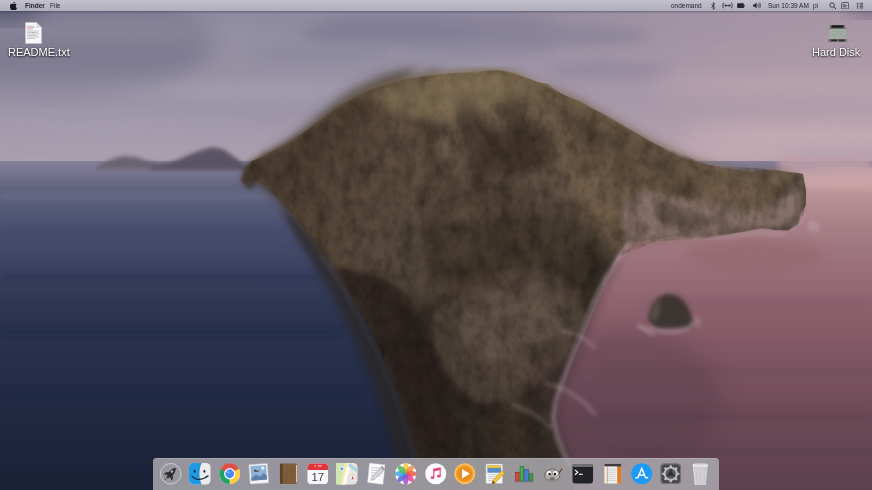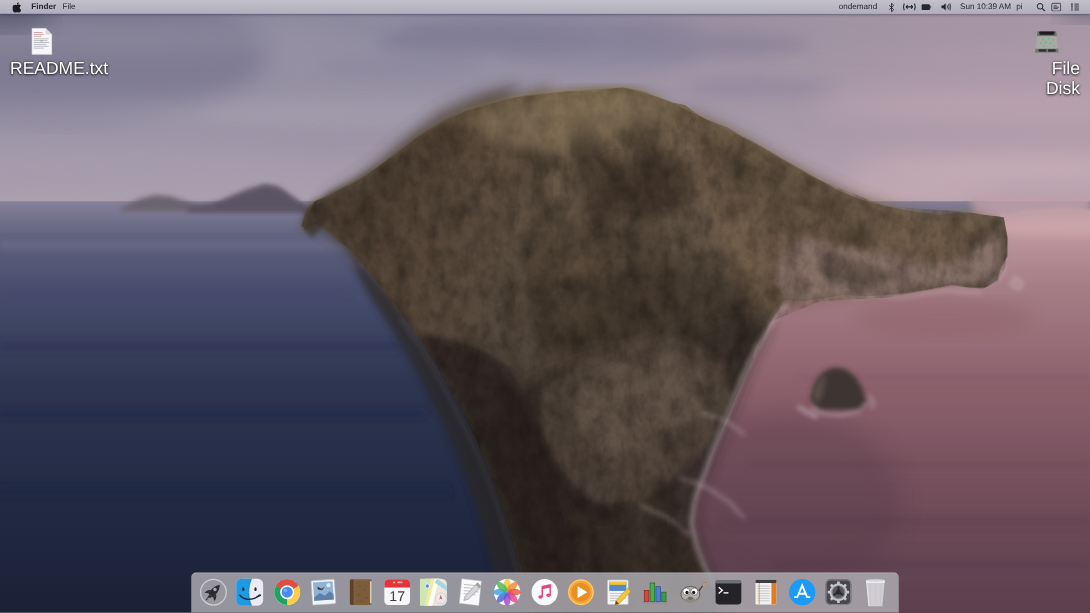--- a/index.html
+++ b/index.html
@@ -1,16 +1,16 @@
 <!DOCTYPE html>
 <html><head><meta charset="utf-8">
 <style>
 html,body{margin:0;padding:0;width:872px;height:490px;overflow:hidden;font-family:"Liberation Sans",sans-serif;background:#8e8a9c;}
 #wall{position:absolute;left:0;top:0;width:872px;height:490px;}
-.lbl{position:absolute;color:#fff;font-size:14px;text-align:right;text-shadow:0 1px 2px rgba(0,0,0,.85),0 0 2px rgba(0,0,0,.6);letter-spacing:0px;}
+.lbl{position:absolute;color:#fff;font-size:11px;text-align:left;text-shadow:0 1px 2px rgba(0,0,0,.85),0 0 2px rgba(0,0,0,.6);letter-spacing:0px;}
 </style></head>
 <body>
 <svg id="wall" width="872" height="490" viewBox="0 0 872 490">
 <defs>
 <linearGradient id="sky" x1="0" y1="0" x2="0" y2="1">
  <stop offset="0" stop-color="#8c899d"></stop>
  <stop offset="0.5" stop-color="#9b94a6"></stop>
  <stop offset="0.78" stop-color="#aba0af"></stop>
  <stop offset="1" stop-color="#b7a6b1"></stop>
 </linearGradient>
@@ -263,21 +263,21 @@
   <circle cx="12" cy="23" r="1.5"></circle>
         <circle cx="19" cy="22" r="1.5"></circle>
         <circle cx="27" cy="23" r="1.5"></circle>
   <circle cx="16" cy="28" r="1.3"></circle>
         <circle cx="33" cy="27" r="1.3"></circle>
  </g>
  <path d="M3,32 L39,32 L40,38 L2,38 Z" fill="#727270"></path>
  <rect x="8" y="33" width="12" height="3.5" fill="#2a2a2a"></rect>
  <rect x="23" y="33" width="12" height="3.5" fill="#2a2a2a"></rect>
 </svg>
-<div class="lbl" style="left:812px;top:46px;width:52px;">File Disk</div>
+<div class="lbl" style="left:812px;top:46px;width:52px;">Hard Disk</div>
 </div>
 
 <div id="dock">
     <div style="position:absolute;left:153px;top:457.5px;width:565.5px;height:32.5px;background:rgba(172,169,175,0.85);border-radius:4px 4px 0 0;box-shadow:inset 0 0.5px 0 rgba(255,255,255,0.35)"></div>
     <svg style="position:absolute;left:158.8px;top:462.0px;width:23.5px;height:23.5px" viewBox="0 0 48 48">
 <circle cx="24" cy="24" r="21" fill="#98979d" stroke="#cfced3" stroke-width="2"></circle>
 <g fill="#2b2b30" transform="rotate(40 24 24)">
 <path d="M24,8 C28,12 29.5,19 29.5,25 L29.5,31 L18.5,31 L18.5,25 C18.5,19 20,12 24,8 Z"></path>
 <path d="M18.5,24 C15,26 13.5,30 13.5,34 L18.5,31 Z M29.5,24 C33,26 34.5,30 34.5,34 L29.5,31 Z"></path>
 <rect x="21.5" y="31" width="5" height="4" rx="1"></rect>

